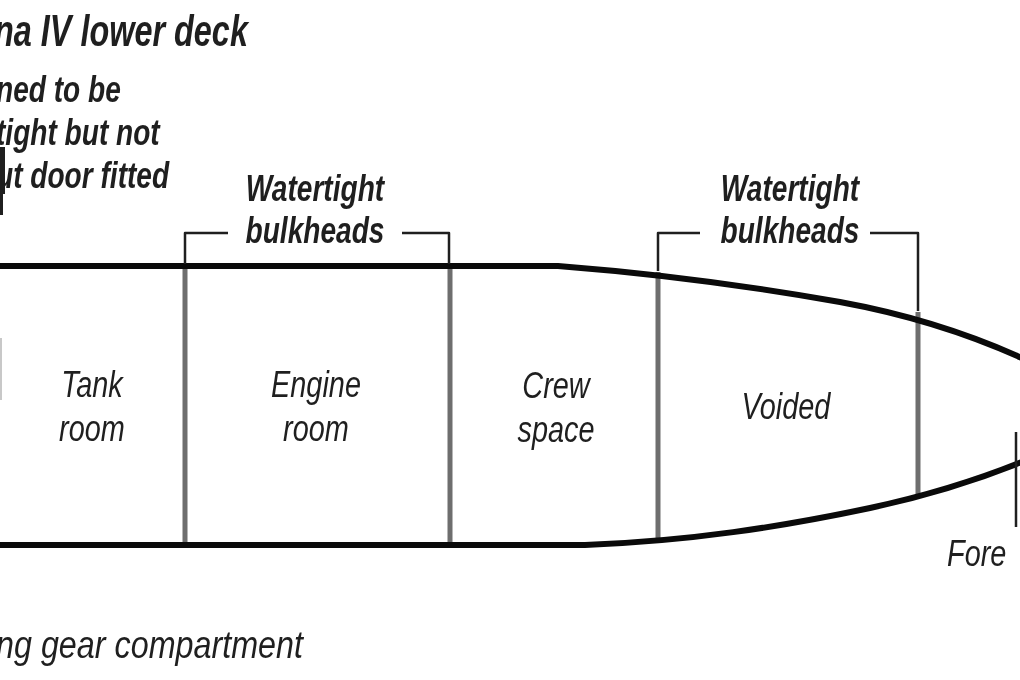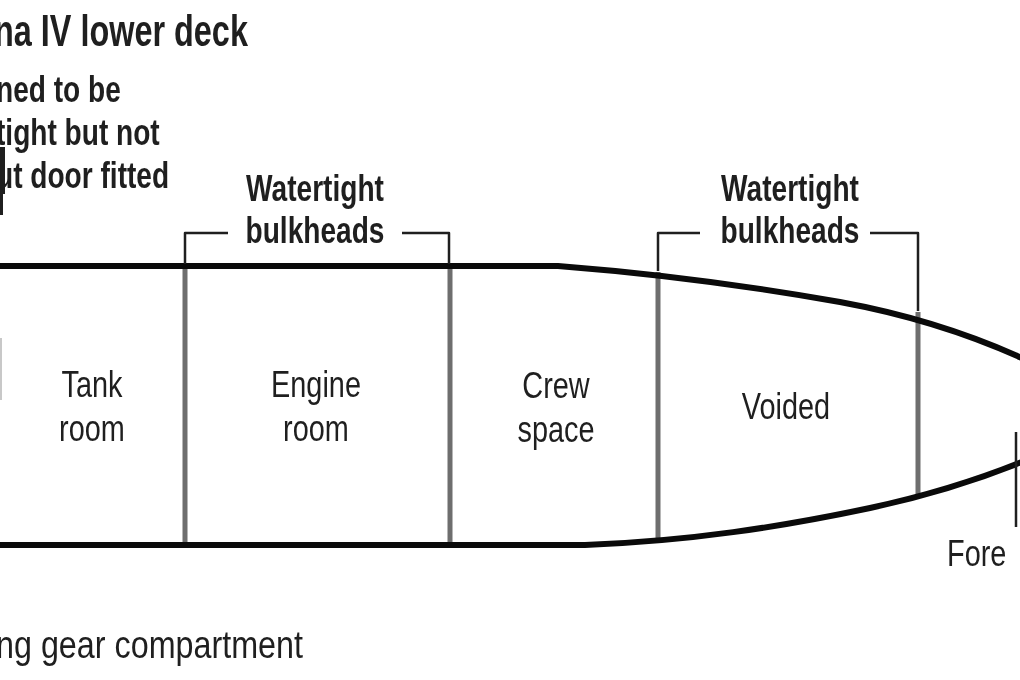--- a/index.html
+++ b/index.html
@@ -11,20 +11,21 @@
   }
   *{margin:0;padding:0;box-sizing:border-box;}
   html,body{background:var(--background);}
   .canvas{
     position:relative;
     width:1020px;height:680px;
     background:var(--background);
     overflow:hidden;
     font-family:"Liberation Sans","DejaVu Sans",sans-serif;
     color:var(--ink);
+    font-style:italic;
   }
   .canvas svg{position:absolute;left:0;top:0;}
   .hull-line{stroke:var(--hull);stroke-width:6;fill:none;}
   .bulkhead-line{stroke:var(--bulkhead);stroke-width:5;fill:none;}
   .bracket-line{stroke:var(--ink);stroke-width:2.5;fill:none;stroke-linejoin:round;}
   .leader-line{stroke:var(--ink);stroke-width:2.5;fill:none;}
   .txt{position:absolute;white-space:nowrap;}
   .page-title{
     left:-6px;top:7px;
     font-size:45px;font-weight:700;line-height:48px;

